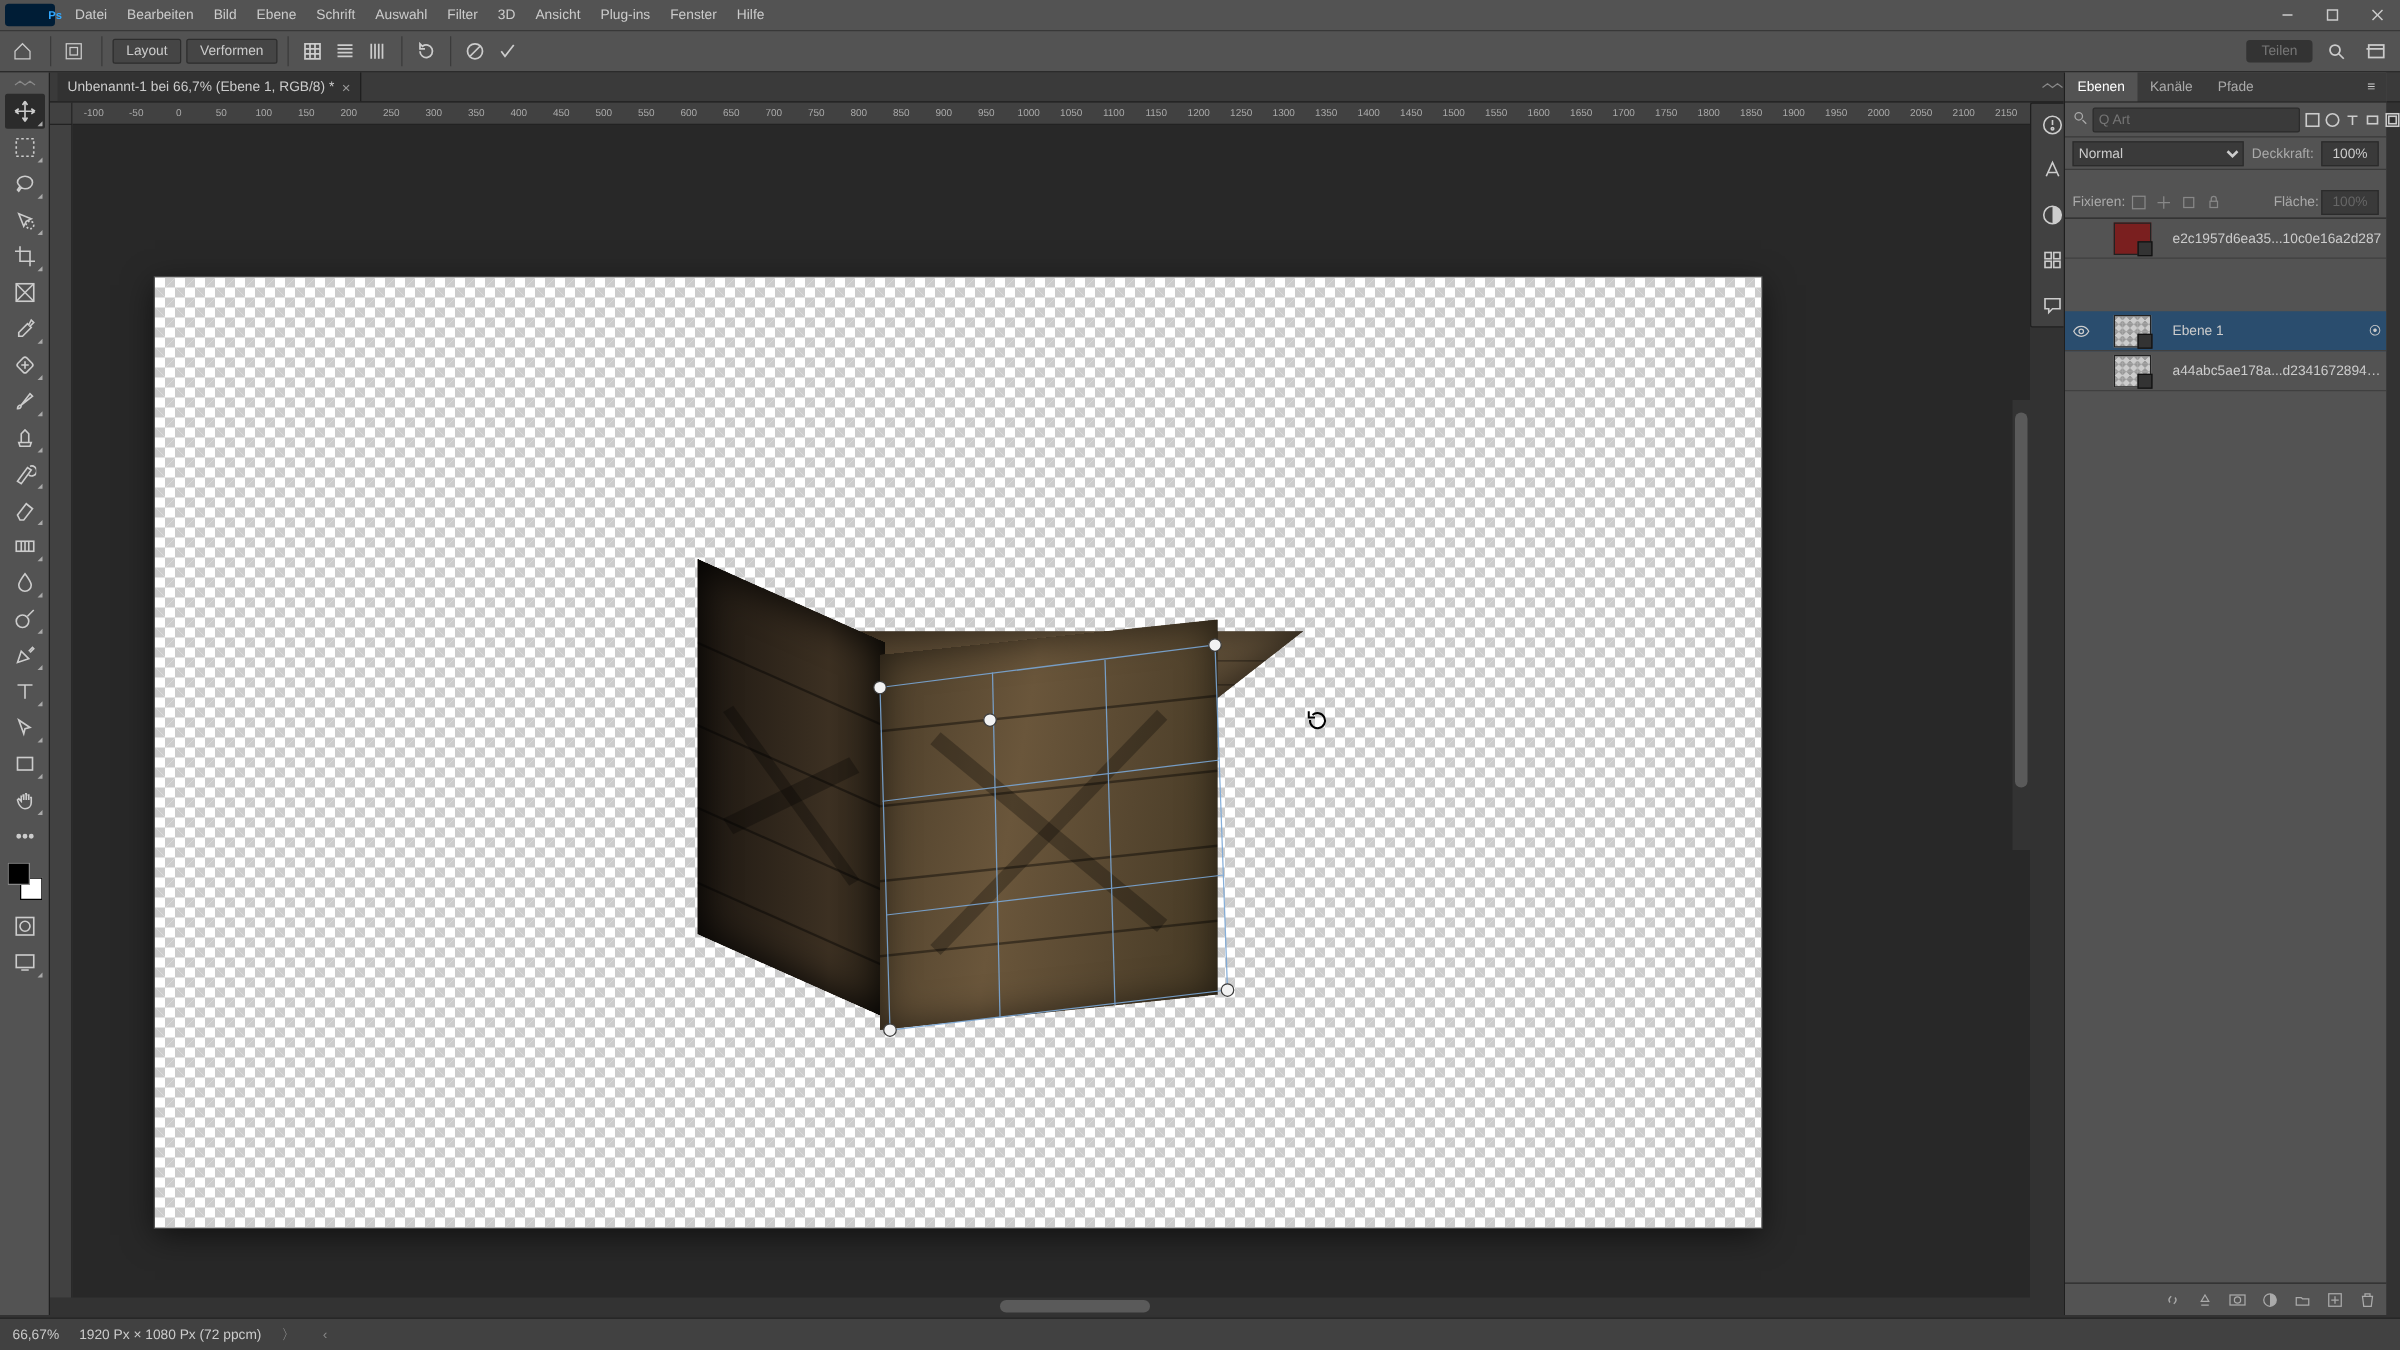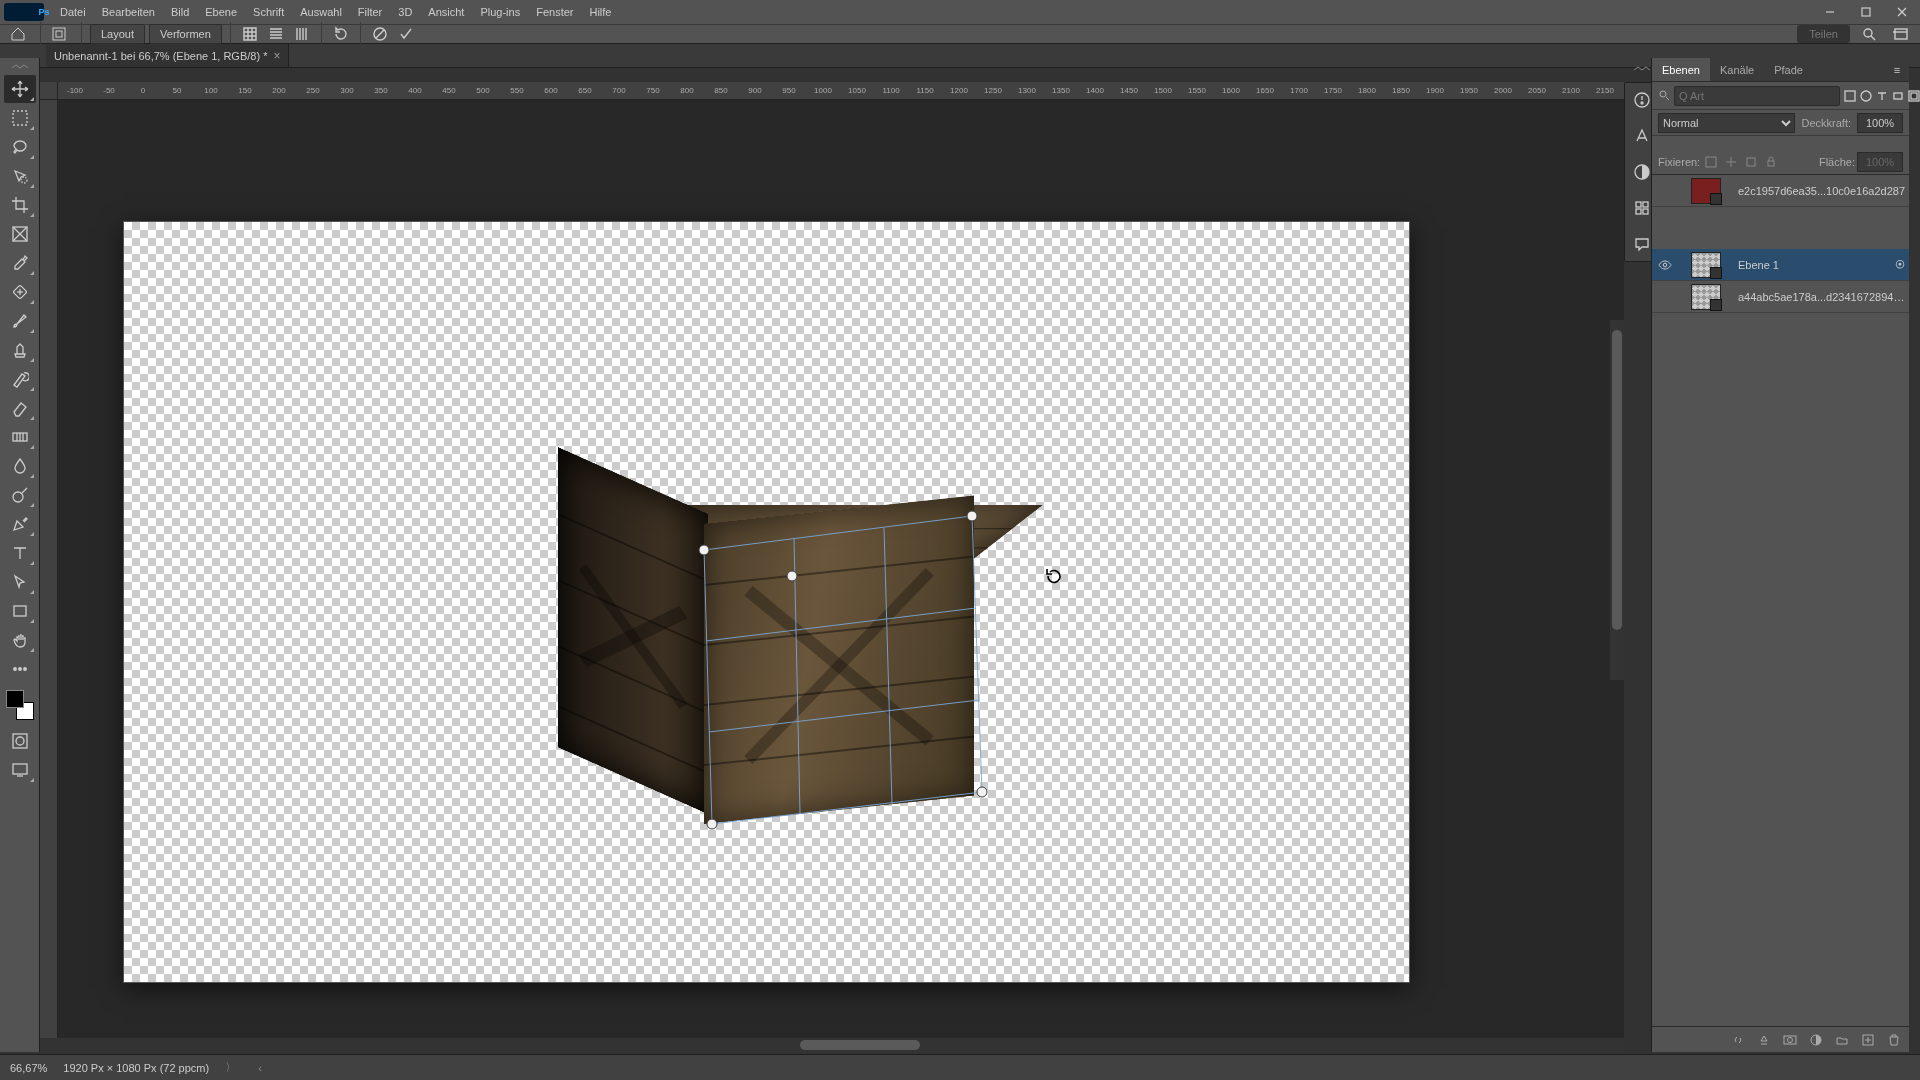--- a/index.html
+++ b/index.html
@@ -7,21 +7,21 @@
 
 
 .menubar { height: 24px; background: #535353; display: flex; align-items: center; padding: 0 4px; }
 .menubar .app-icon { width: 18px; height: 18px; background: #001d36; border-radius: 3px; display: flex; align-items: center; justify-content: center; font-weight: bold; font-size: 9px; color: #31a8ff; margin-right: 8px; padding-left: 40px; }
 .menubar .menu-item { padding: 0 8px; line-height: 24px; cursor: default; }
 .window-controls { position: absolute; right: 0; top: 0; height: 24px; display: flex; }
 .window-controls div { width: 36px; height: 24px; display: flex; align-items: center; justify-content: center; cursor: default; }
 .window-controls svg { width: 10px; height: 10px; stroke: #ccc; stroke-width: 1.2; fill: none; }
 
 
-.optionsbar { height: 20px; background: #535353; border-top: 1px solid #383838; border-bottom: 1px solid #1f1f1f; display: flex; align-items: center; padding: 0 6px; }
+.optionsbar { height: 34px; background: #535353; border-top: 1px solid #383838; border-bottom: 1px solid #1f1f1f; display: flex; align-items: center; padding: 0 6px; }
 .optionsbar .pad { width: 24px; height: 24px; display: flex; align-items: center; justify-content: center; margin-right: 4px; }
 .optionsbar .pad svg { width: 16px; height: 16px; stroke: #ccc; fill: #ccc; }
 .optionsbar .sep { width: 1px; height: 24px; background: #3b3b3b; margin: 0 6px; }
 .optionsbar .btn-txt { padding: 3px 10px; border: 1px solid #2d2d2d; background: #454545; border-radius: 2px; margin: 0 2px; cursor: default; }
 .optionsbar .icon-btn { width: 26px; height: 26px; display: flex; align-items: center; justify-content: center; cursor: default; }
 .optionsbar .icon-btn svg { width: 16px; height: 16px; stroke: #ccc; fill: none; stroke-width: 1.4; }
 .optionsbar .right { margin-left: auto; display: flex; align-items: center; gap: 6px; }
 .optionsbar .share { padding: 3px 12px; background: #333; color: #777; border-radius: 3px; }
 
 

